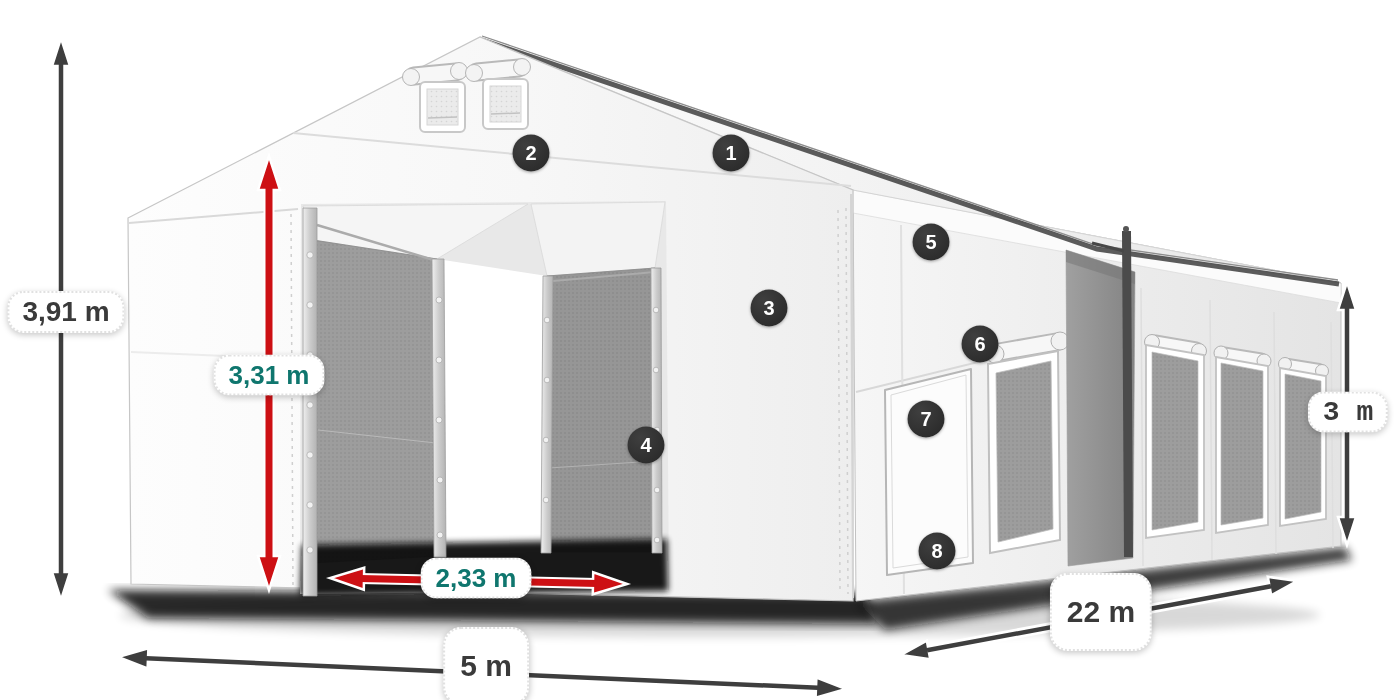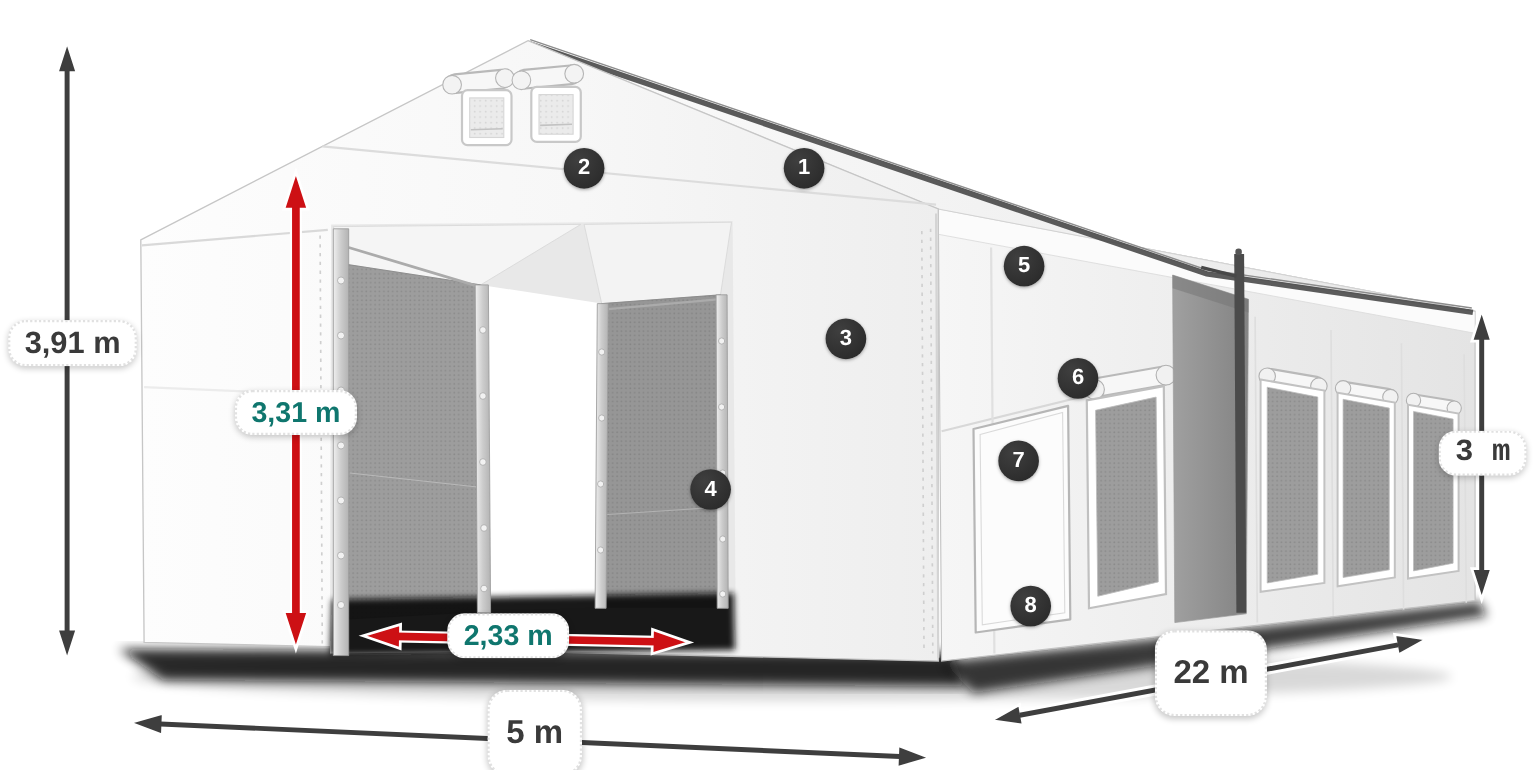--- a/index.html
+++ b/index.html
@@ -252,21 +252,21 @@
     <g>
       <line x1="360" y1="578.6" x2="597" y2="583.4" stroke="#ffffff" stroke-width="11"></line>
       <polygon points="330,578 363.8,589.7 364.2,567.7" fill="#cd1014" stroke="#ffffff" stroke-width="2.5"></polygon>
       <polygon points="627,584 592.8,594.3 593.2,572.3" fill="#cd1014" stroke="#ffffff" stroke-width="2.5"></polygon>
       <line x1="360" y1="578.6" x2="597" y2="583.4" stroke="#cd1014" stroke-width="7"></line>
     </g>
   </svg>
 
   <div class="pill" style="left:66px;top:312px;">3,91 m</div>
   <div class="pill red" style="left:269px;top:375px;">3,31 m</div>
-  <div class="pill red" style="left:462px;top:578px;">2,33 m</div>
+  <div class="pill red" style="left:476px;top:578px;">2,33 m</div>
   <div class="pill tall" style="left:486px;top:666px;">5 m</div>
   <div class="pill tall" style="left:1101px;top:612px;">22 m</div>
   <div class="pill" style="left:1348px;top:412px;font-family:Liberation Mono, monospace;">3 m</div>
 
   <div class="badge" style="left:731px;top:153px;">1</div>
   <div class="badge" style="left:531px;top:153px;">2</div>
   <div class="badge" style="left:769px;top:308px;">3</div>
   <div class="badge" style="left:646px;top:445px;">4</div>
   <div class="badge" style="left:931px;top:242px;">5</div>
   <div class="badge" style="left:980px;top:344px;">6</div>

